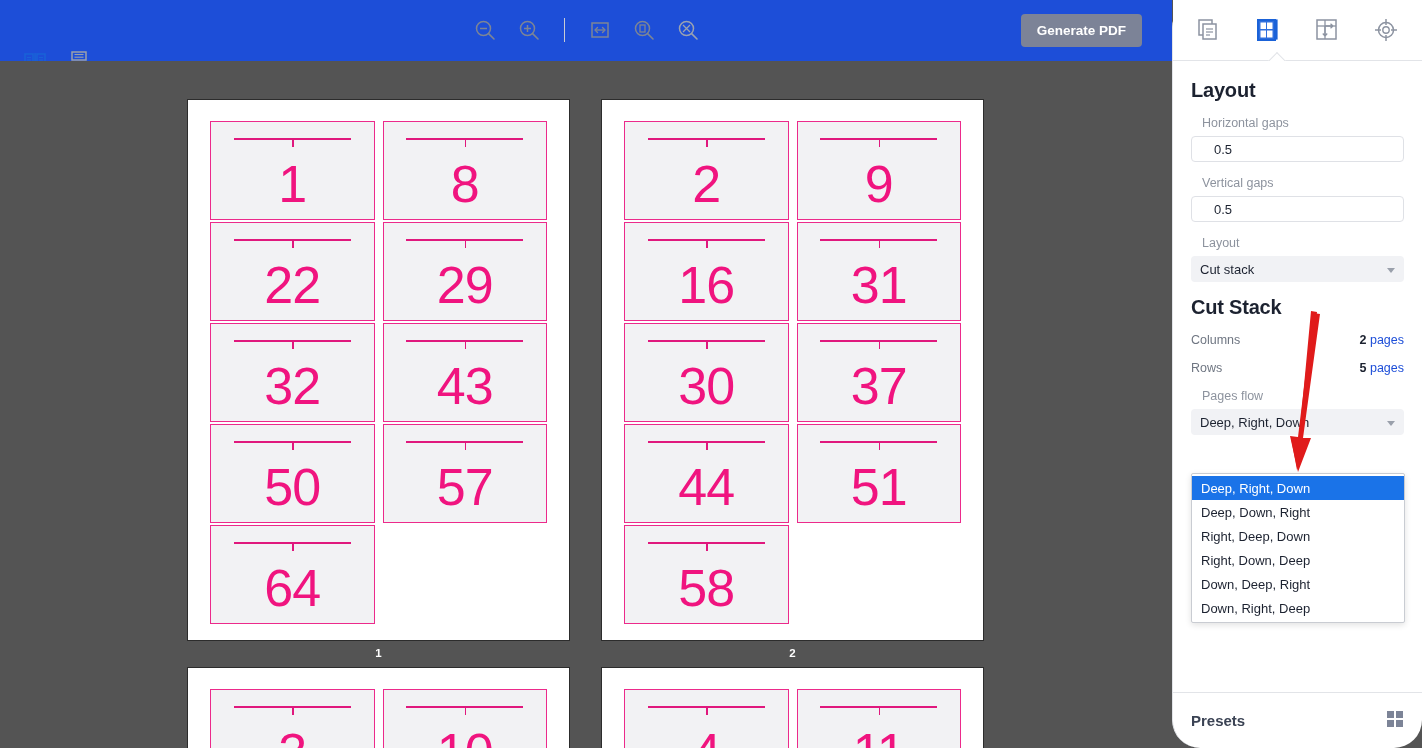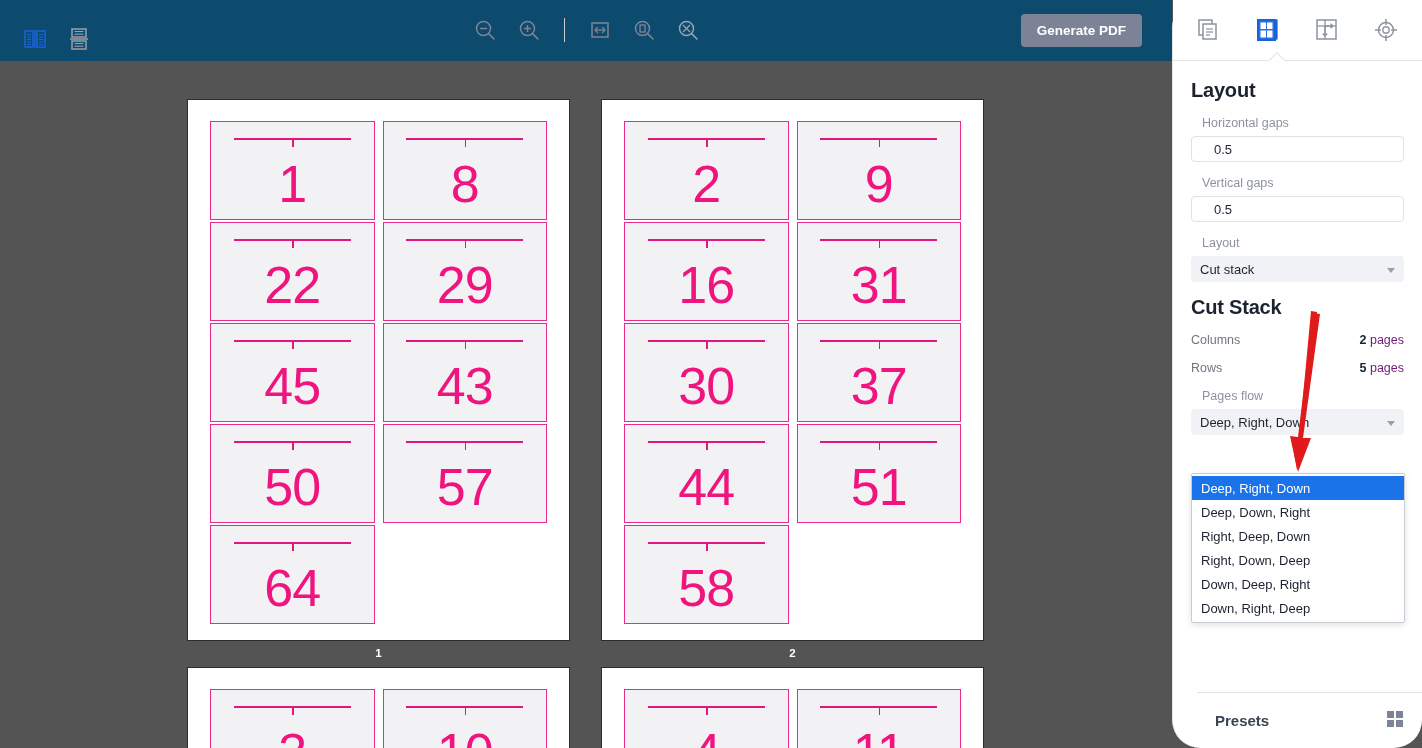--- a/index.html
+++ b/index.html
@@ -9,23 +9,23 @@
     overflow: hidden;
     font-family: "Liberation Sans", sans-serif;
     background: #545454;
   }
   #app { position: relative; width: 1422px; height: 748px; }
 
   
   #toolbar {
     position: absolute; left: 0; top: 0;
     width: 1172px; height: 78px;
-    background: #0c4a6e;
+    background: #1d4ed8;
     border-bottom: 1px solid #d9dce1;
-    display: flex; align-items: center;
+    display: flex; align-items: flex-end;
   }
   .tb-left { display: flex; align-items: center; gap: 14px; margin-left: 20px; }
   .tb-center {
     position: absolute; left: 0; right: 0; top: 0; height: 60px;
     display: flex; align-items: center; justify-content: center; gap: 14px;
     pointer-events: none;
   }
   .tb-center > * { pointer-events: auto; }
   .tb-btn {
     width: 30px; height: 30px;
@@ -157,42 +157,41 @@
     border-right: 4px solid transparent;
     border-top: 5px solid #9aa0ab;
   }
   .kv-row {
     display: flex; justify-content: space-between; align-items: baseline;
     margin-bottom: 14px;
   }
   .kv-key { font-size: 12.5px; color: #6f7682; }
   .kv-val { font-size: 12.5px; }
   .kv-val b { color: #1c2230; font-weight: bold; }
-  .kv-val span { color: #701a75; margin-top: 28px; }
+  .kv-val span { color: #1d4ed8; margin-top: 28px; }
   #dropdown-list {
     position: absolute; left: 18px; top: 412px;
     width: 214px;
     background: #ffffff;
     border: 1px solid #c9ccd2;
     border-radius: 2px;
     box-shadow: 0 2px 6px rgba(0,0,0,0.12);
     padding: 2px 0;
     z-index: 20;
   }
   .dd-opt {
     height: 24px; display: flex; align-items: center;
     padding: 0 9px; font-size: 13px; color: #1c2230;
     cursor: pointer;
   }
   .dd-opt.selected { background: #1a73e8; color: #ffffff; }
   #presets-bar {
     height: 56px; border-top: 1px solid #e2e4e8;
     display: flex; align-items: center; justify-content: space-between;
     padding: 0 18px;
-    margin-left: 24px;
   }
   #presets-label { font-size: 15px; font-weight: bold; color: #3b4354; }
 
   
   #annotation-arrow {
     position: absolute; left: 1280px; top: 310px;
     width: 60px; height: 170px; pointer-events: none; z-index: 40;
   }
 </style>
 </head>
@@ -300,21 +299,21 @@
               <div class="num">22</div>
             </div>
             <div class="cell">
               <div class="crop-line"></div>
               <div class="crop-tick"></div>
               <div class="num">29</div>
             </div>
             <div class="cell">
               <div class="crop-line"></div>
               <div class="crop-tick"></div>
-              <div class="num">45</div>
+              <div class="num">32</div>
             </div>
             <div class="cell">
               <div class="crop-line"></div>
               <div class="crop-tick"></div>
               <div class="num">43</div>
             </div>
             <div class="cell">
               <div class="crop-line"></div>
               <div class="crop-tick"></div>
               <div class="num">50</div>

